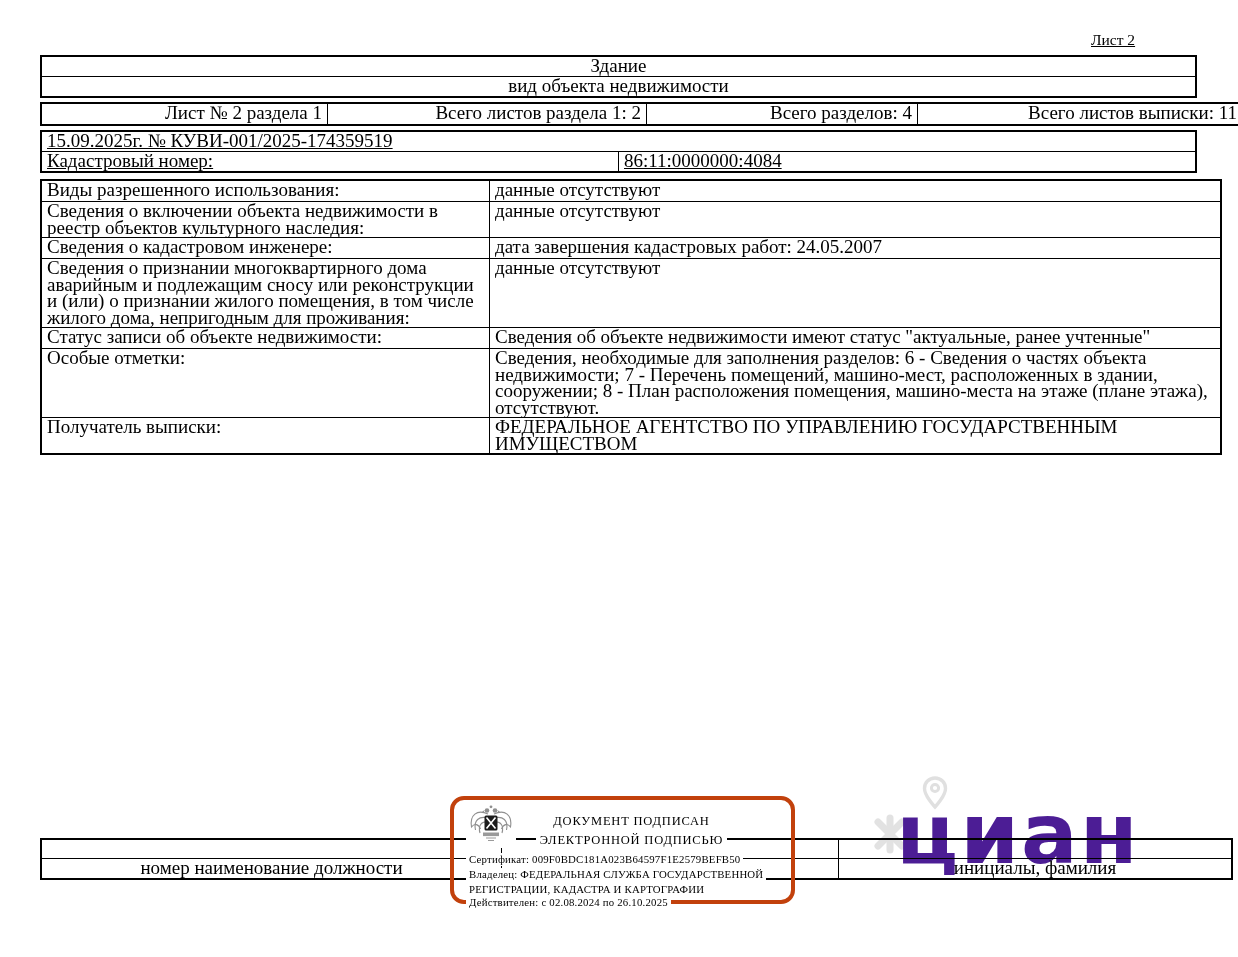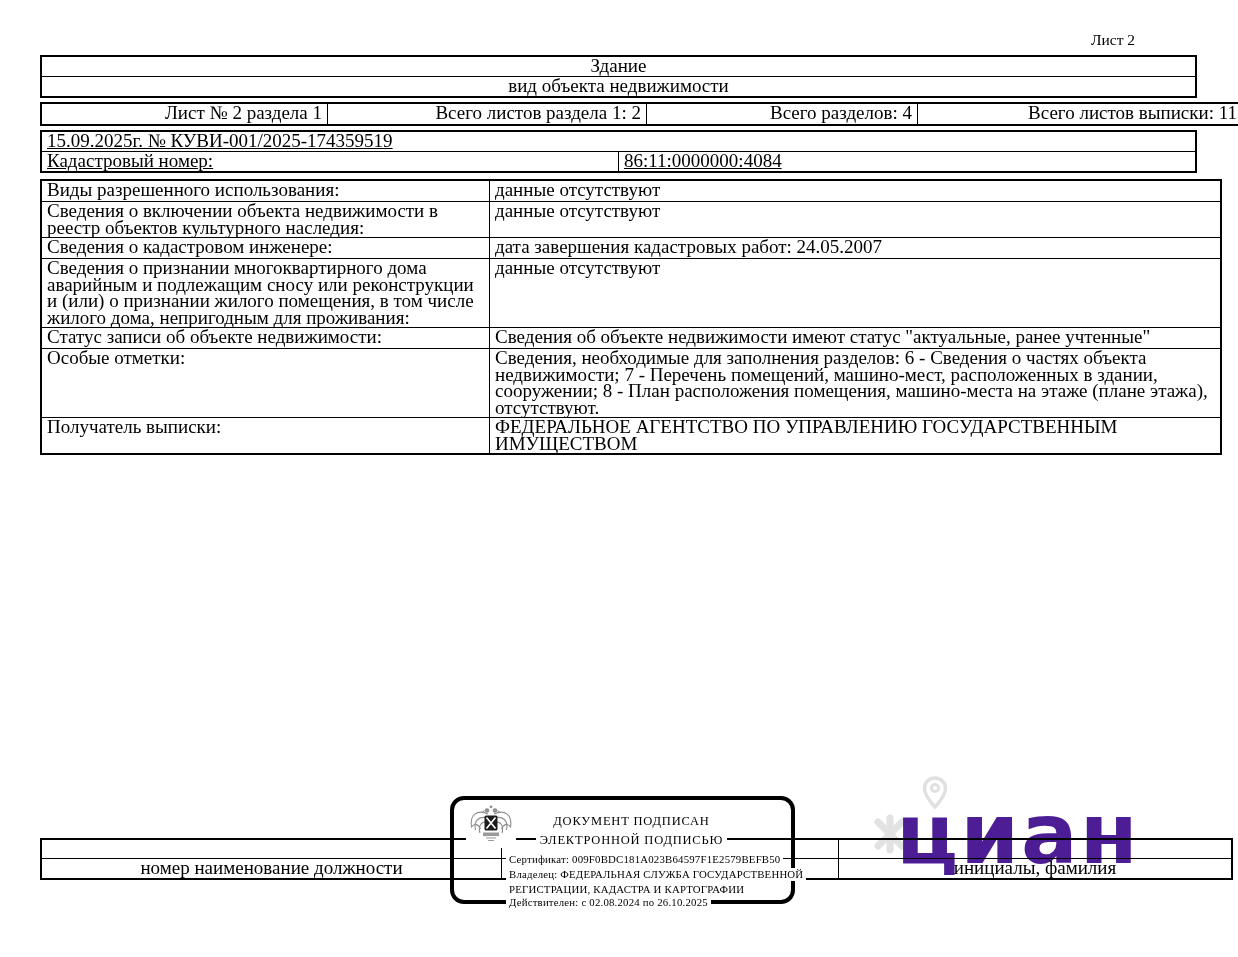--- a/index.html
+++ b/index.html
@@ -16,21 +16,21 @@
   .watermark svg{position:absolute;}
   .wm-pin{left:54px;top:6px;}
   .wm-spark{left:2px;top:44px;}
   
   table.t{border-collapse:collapse;position:absolute;table-layout:fixed;background:transparent;}
   table.t td{border:1px solid #000;padding:1px 5px;font-size:19px;line-height:16.5px;
              vertical-align:top;overflow:hidden;}
   table.outer2{border:2px solid #000;}
   .center{text-align:center;vertical-align:middle;}
   
-  .sheet-label{position:absolute;left:1091px;top:31px;font-size:15.5px;z-index:1;}
+  .sheet-label{position:absolute;left:1091px;top:31px;font-size:15.5px;z-index:1;text-decoration:underline;}
   
   .header-box{left:40px;top:55px;width:1157px;}
   .header-box td{height:17px;text-align:center;vertical-align:middle;}
   
   .counts-row{left:40px;top:102px;width:1157px;}
   .counts-row td{height:18px;text-align:right;vertical-align:middle;}
   
   .doc-meta{left:40px;top:130px;width:1157px;}
   .doc-meta td{height:17px;text-decoration:underline;}
   
@@ -39,30 +39,30 @@
   .main-table td.h35{height:32px;}
   .main-table td.h69{height:66px;}
   .main-table td.h55{height:52px;}
   .main-table td.h19{height:16px;}
   
   .sig-table{left:40px;top:838px;width:1157px;}
   .sig-table td{height:16px;text-align:center;vertical-align:middle;font-size:15.5px;}
   
   .stamp{
     position:absolute;left:450px;top:796px;width:345px;height:108px;z-index:5;
-    border:4px solid #000000;border-radius:14px;box-sizing:border-box;background:transparent;
+    border:4px solid #c2410c;border-radius:14px;box-sizing:border-box;background:transparent;
   }
   .stamp .emblem{position:absolute;left:12px;top:2px;}
   .stamp .t1{position:absolute;left:18px;right:0;top:11px;text-align:center;}
   .stamp .t2{position:absolute;left:18px;right:0;top:30px;text-align:center;}
   .stamp .t1 span,.stamp .t2 span{
     display:inline-block;background:#fff;padding:0 4px;font-size:12.5px;letter-spacing:0.8px;line-height:14px;
   }
   .stamp .sline{position:absolute;left:12px;white-space:nowrap;}
-  .stamp .sline span{display:inline-block;background:#fff;padding:0 3px;font-size:10.8px;line-height:13px;letter-spacing:0.2px;margin-left:40px;}
+  .stamp .sline span{display:inline-block;background:#fff;padding:0 3px;font-size:10.8px;line-height:13px;letter-spacing:0.2px;}
   .stamp .l-cert{top:49px;}
   .stamp .l-own1{top:64px;}
   .stamp .l-own2{top:79px;}
   .stamp .l-val{top:92px;}
 </style>
 </head>
 <body>
 
 <div class="page">
 

